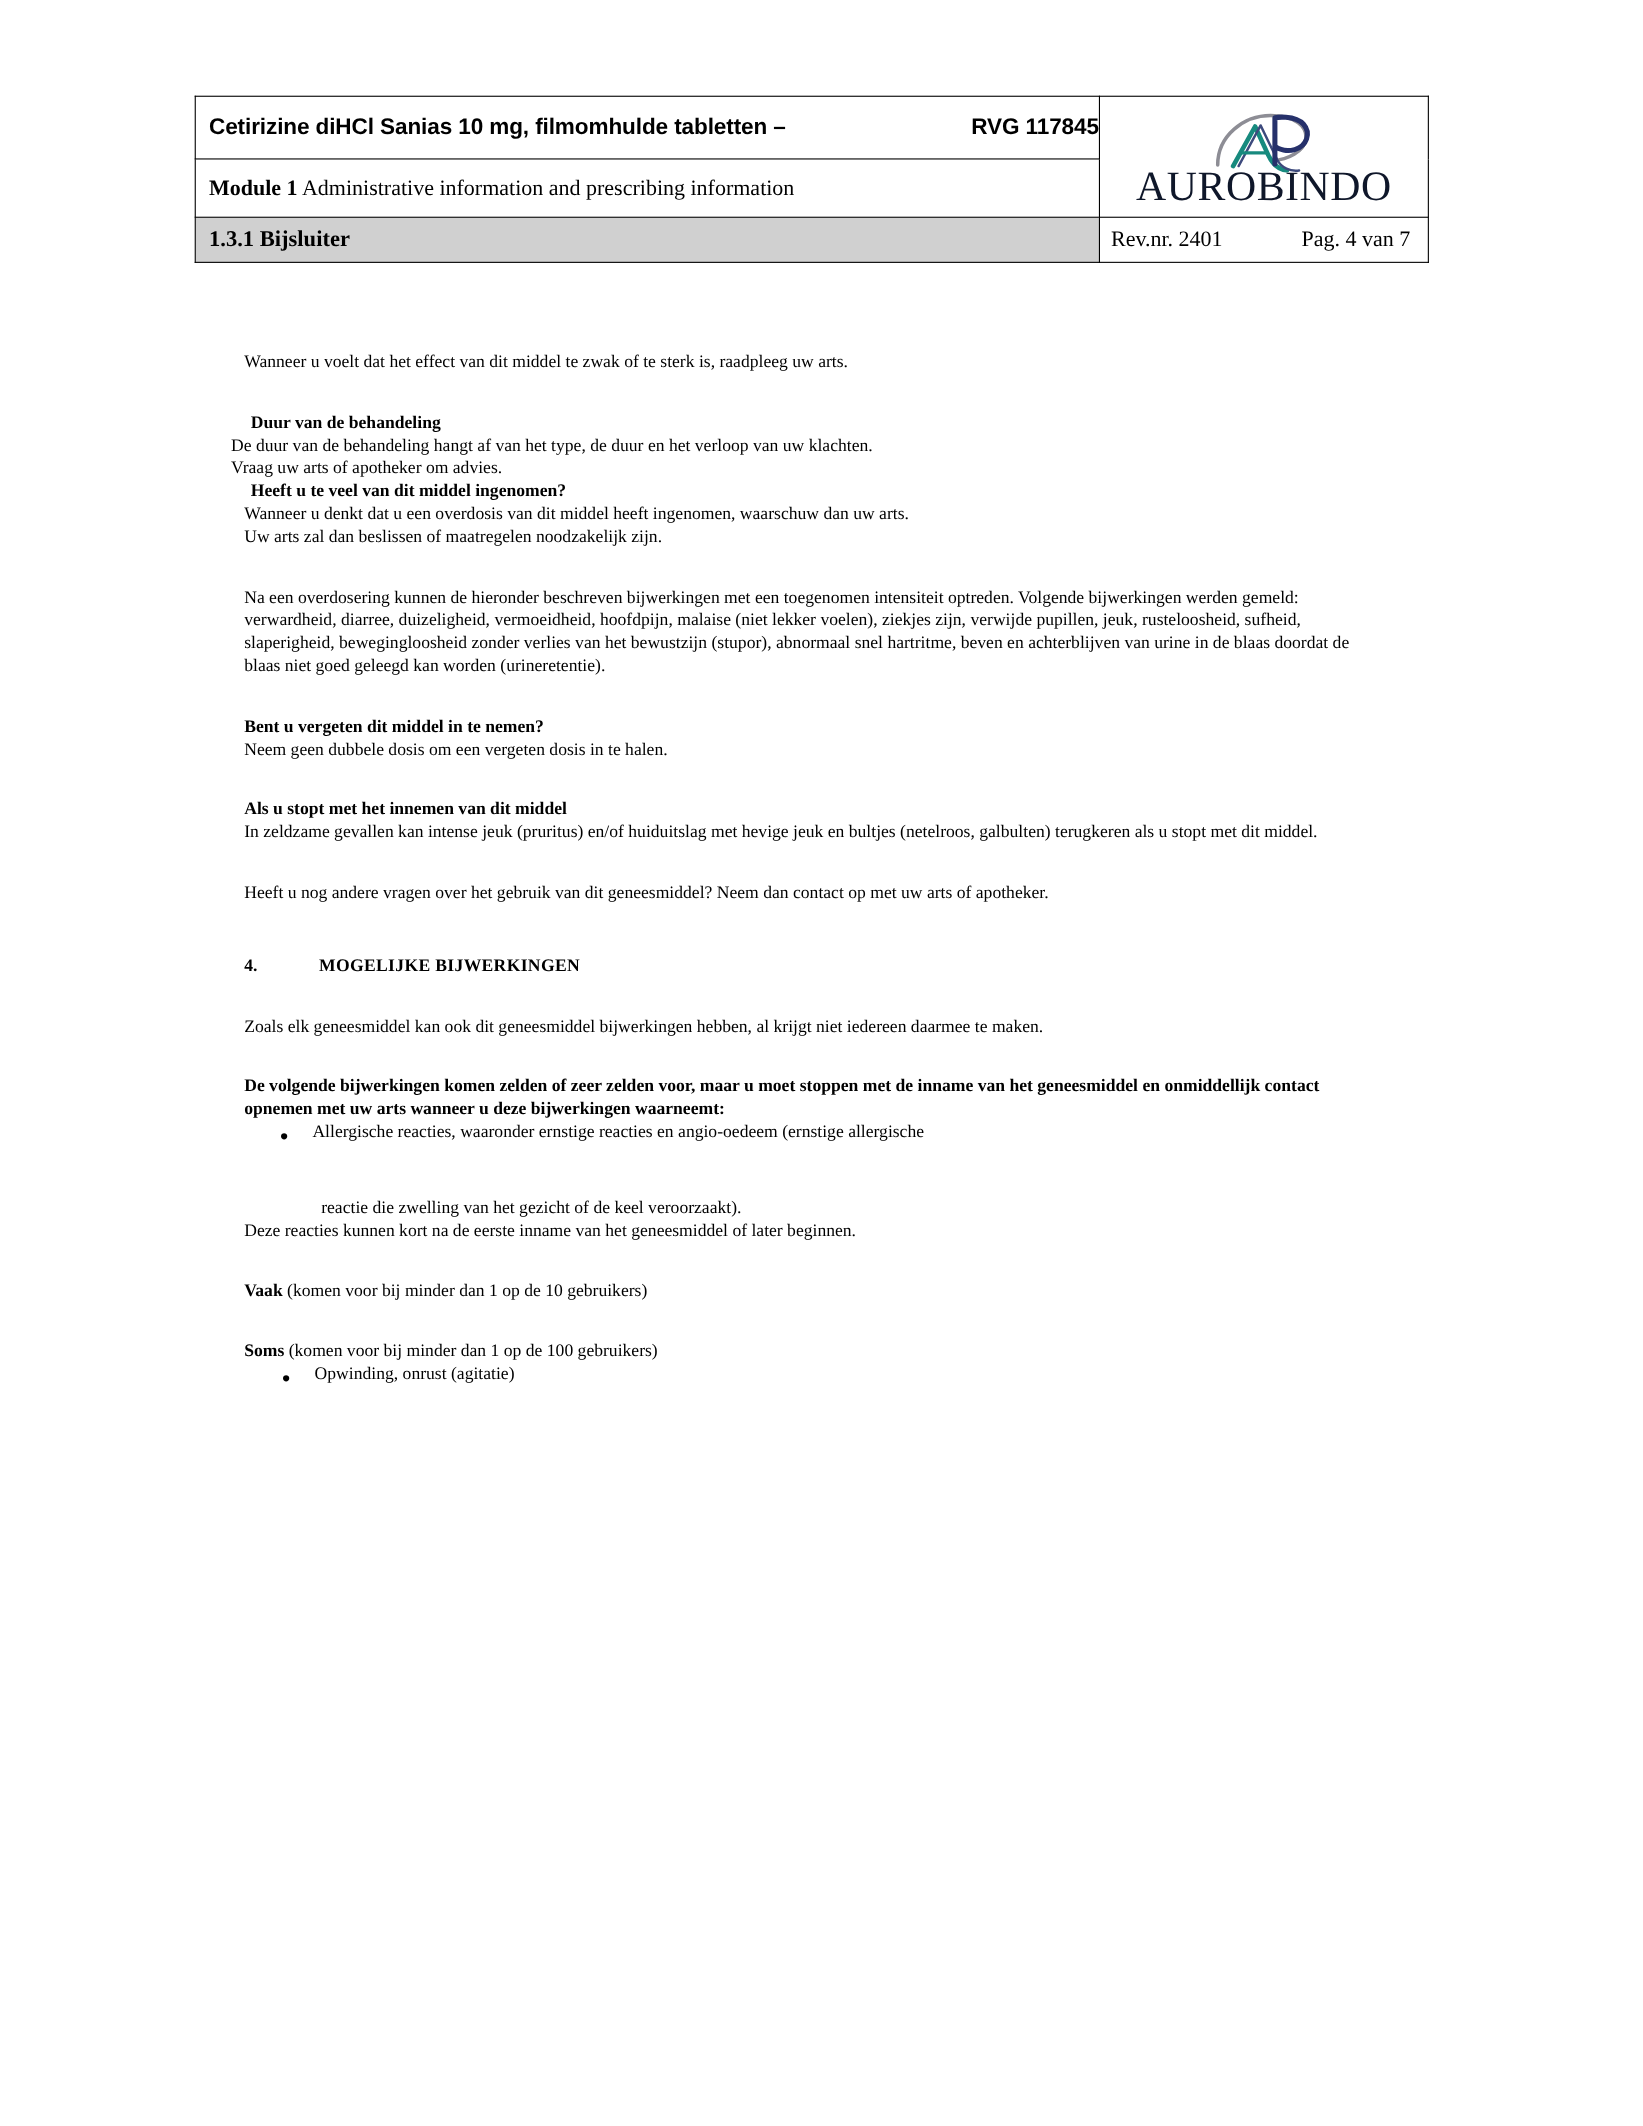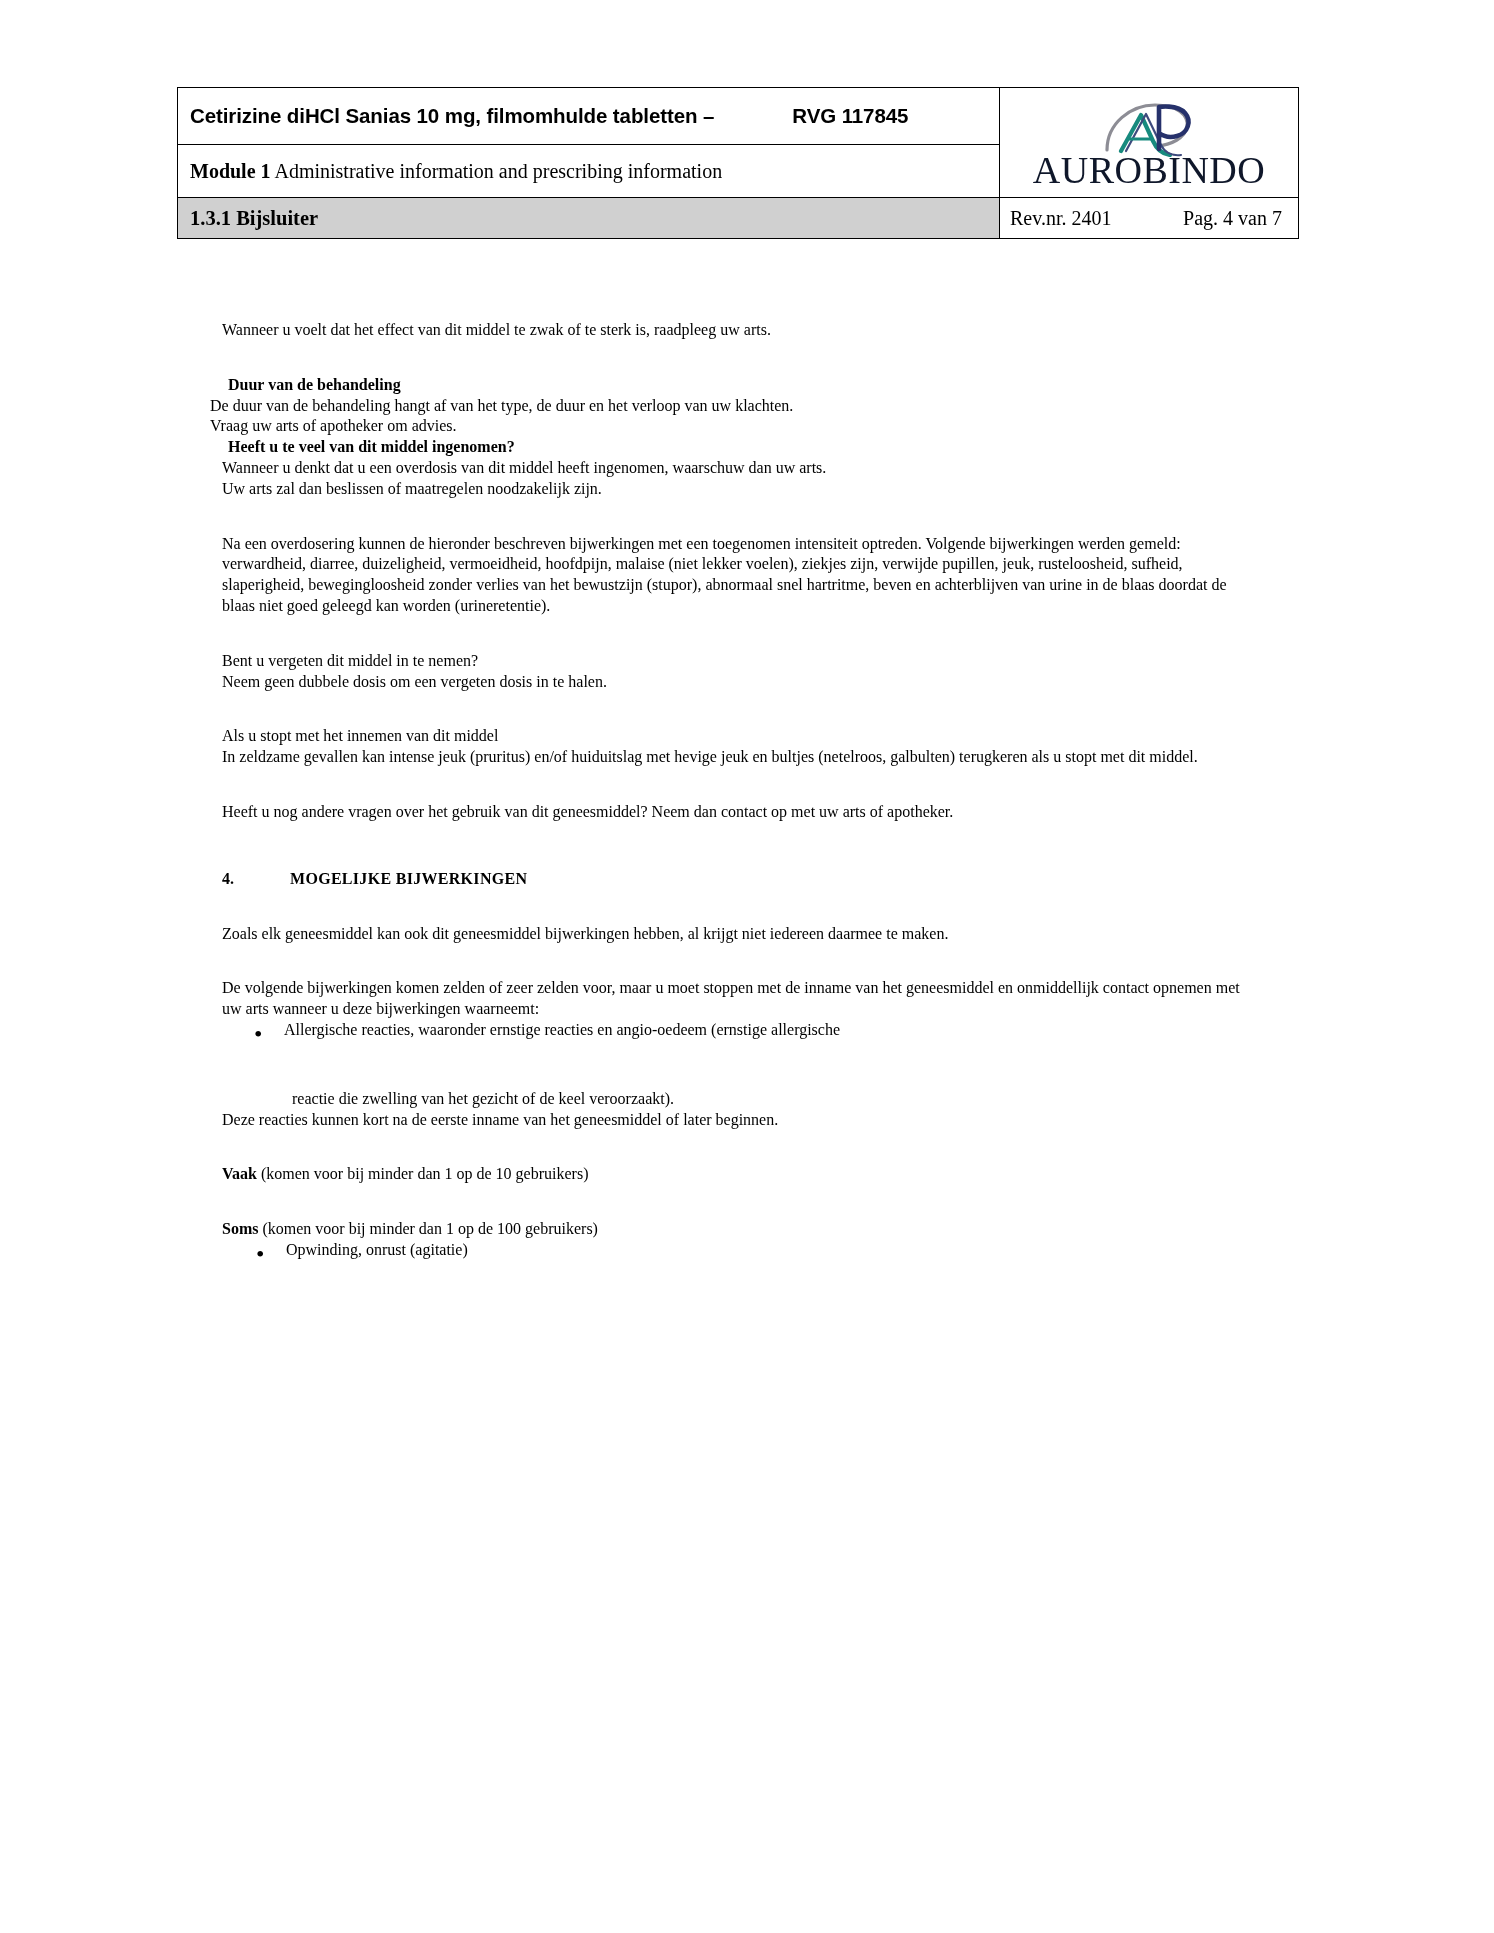--- a/index.html
+++ b/index.html
@@ -43,20 +43,21 @@
     padding: 0 0 0 12px !important;
   }
   .title-row-inner {
     display: flex;
     align-items: center;
     font-family: "Liberation Sans", "DejaVu Sans", sans-serif;
     font-weight: bold;
     font-size: 20.5px;
     letter-spacing: -0.1px;
     white-space: nowrap;
+    justify-content: space-between;
   }
   .title-product { }
   .title-rvg {
     margin-left: 78px;
   }
 
   .cell-module {
     height: 52px;
     padding: 0 0 0 12px !important;
     font-size: 20px;
@@ -132,21 +133,21 @@
   .gap-lg { height: 46px; }
 
   .bold-head {
     font-weight: bold;
     margin-left: 6px !important;
   }
   .hang-left {
     margin-left: -12px !important;
   }
   .bold-para {
-    font-weight: normal;
+    font-weight: bold;
   }
   .sec-head {
     font-weight: bold;
     display: flex;
   }
   .sec-num { width: 68px; }
   .sec-title { letter-spacing: 0.3px; }
 
   ul.bullets {
     list-style: none;

